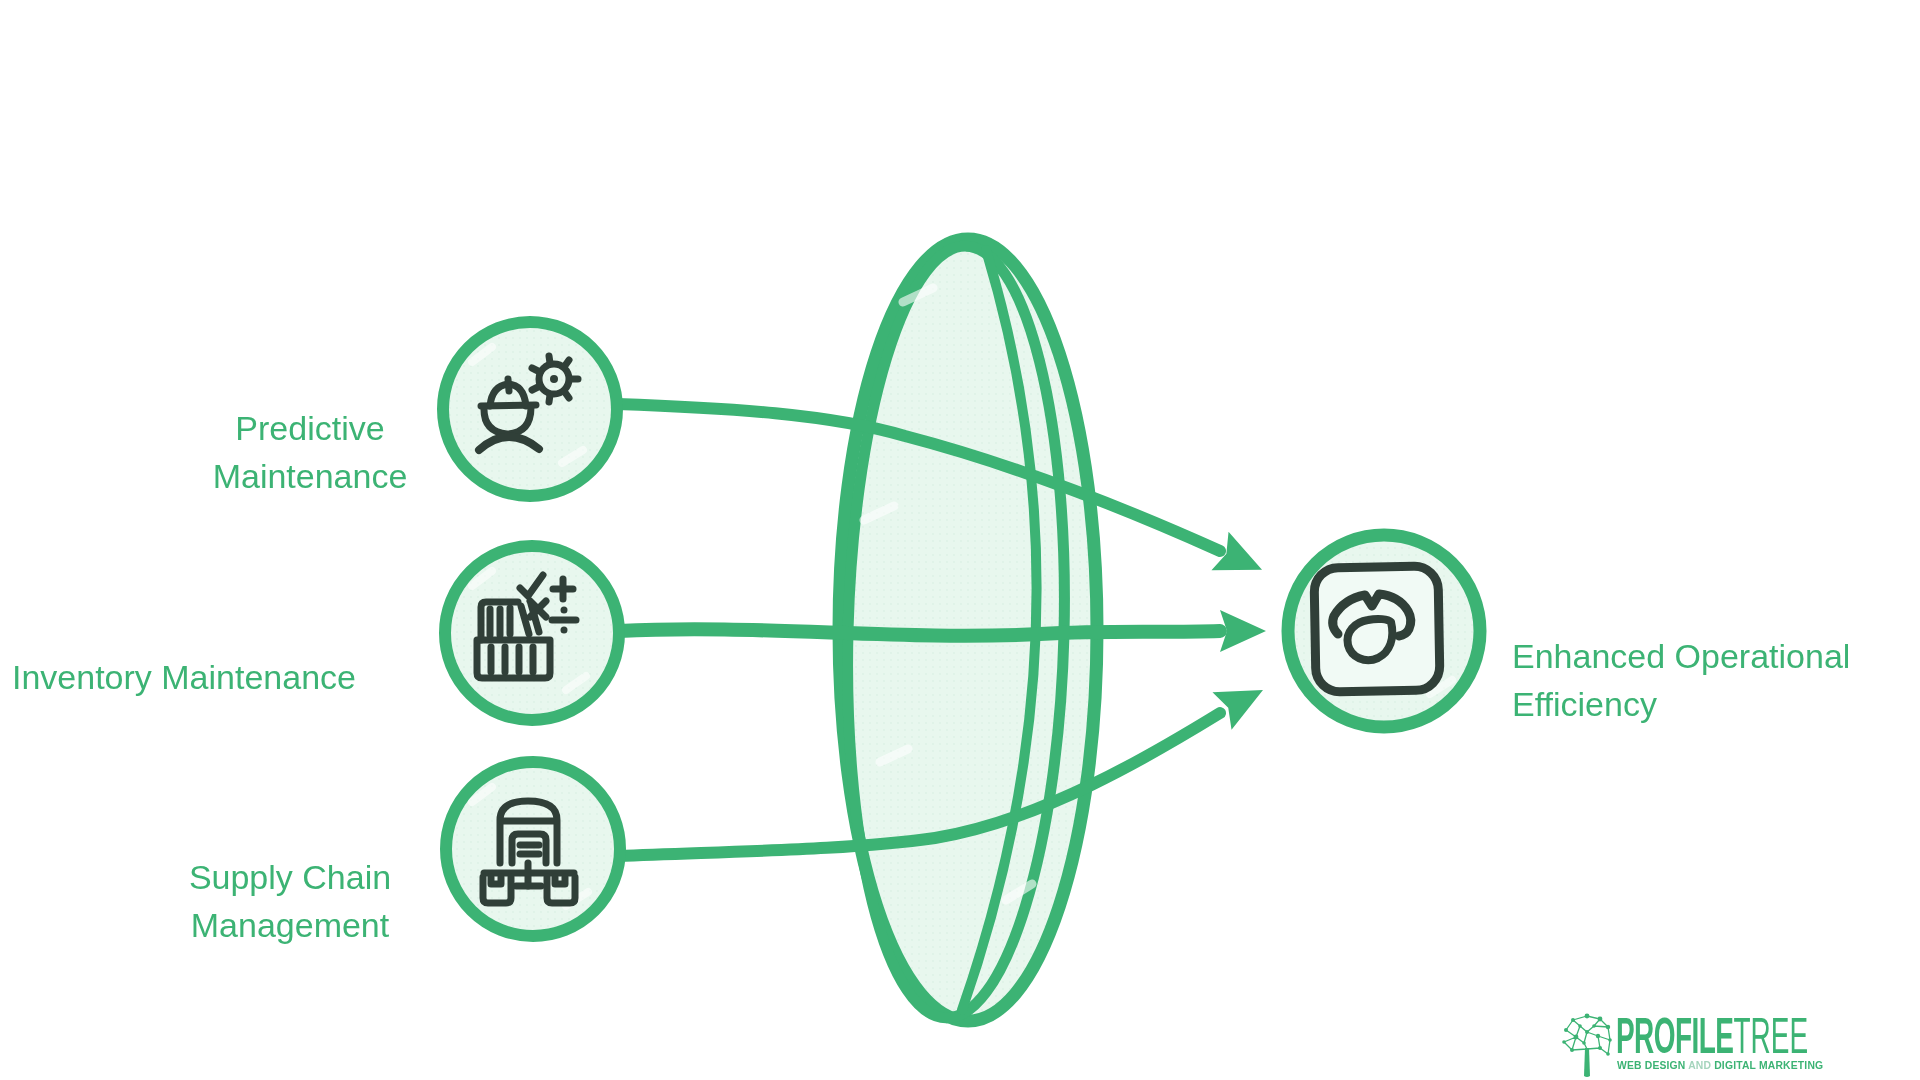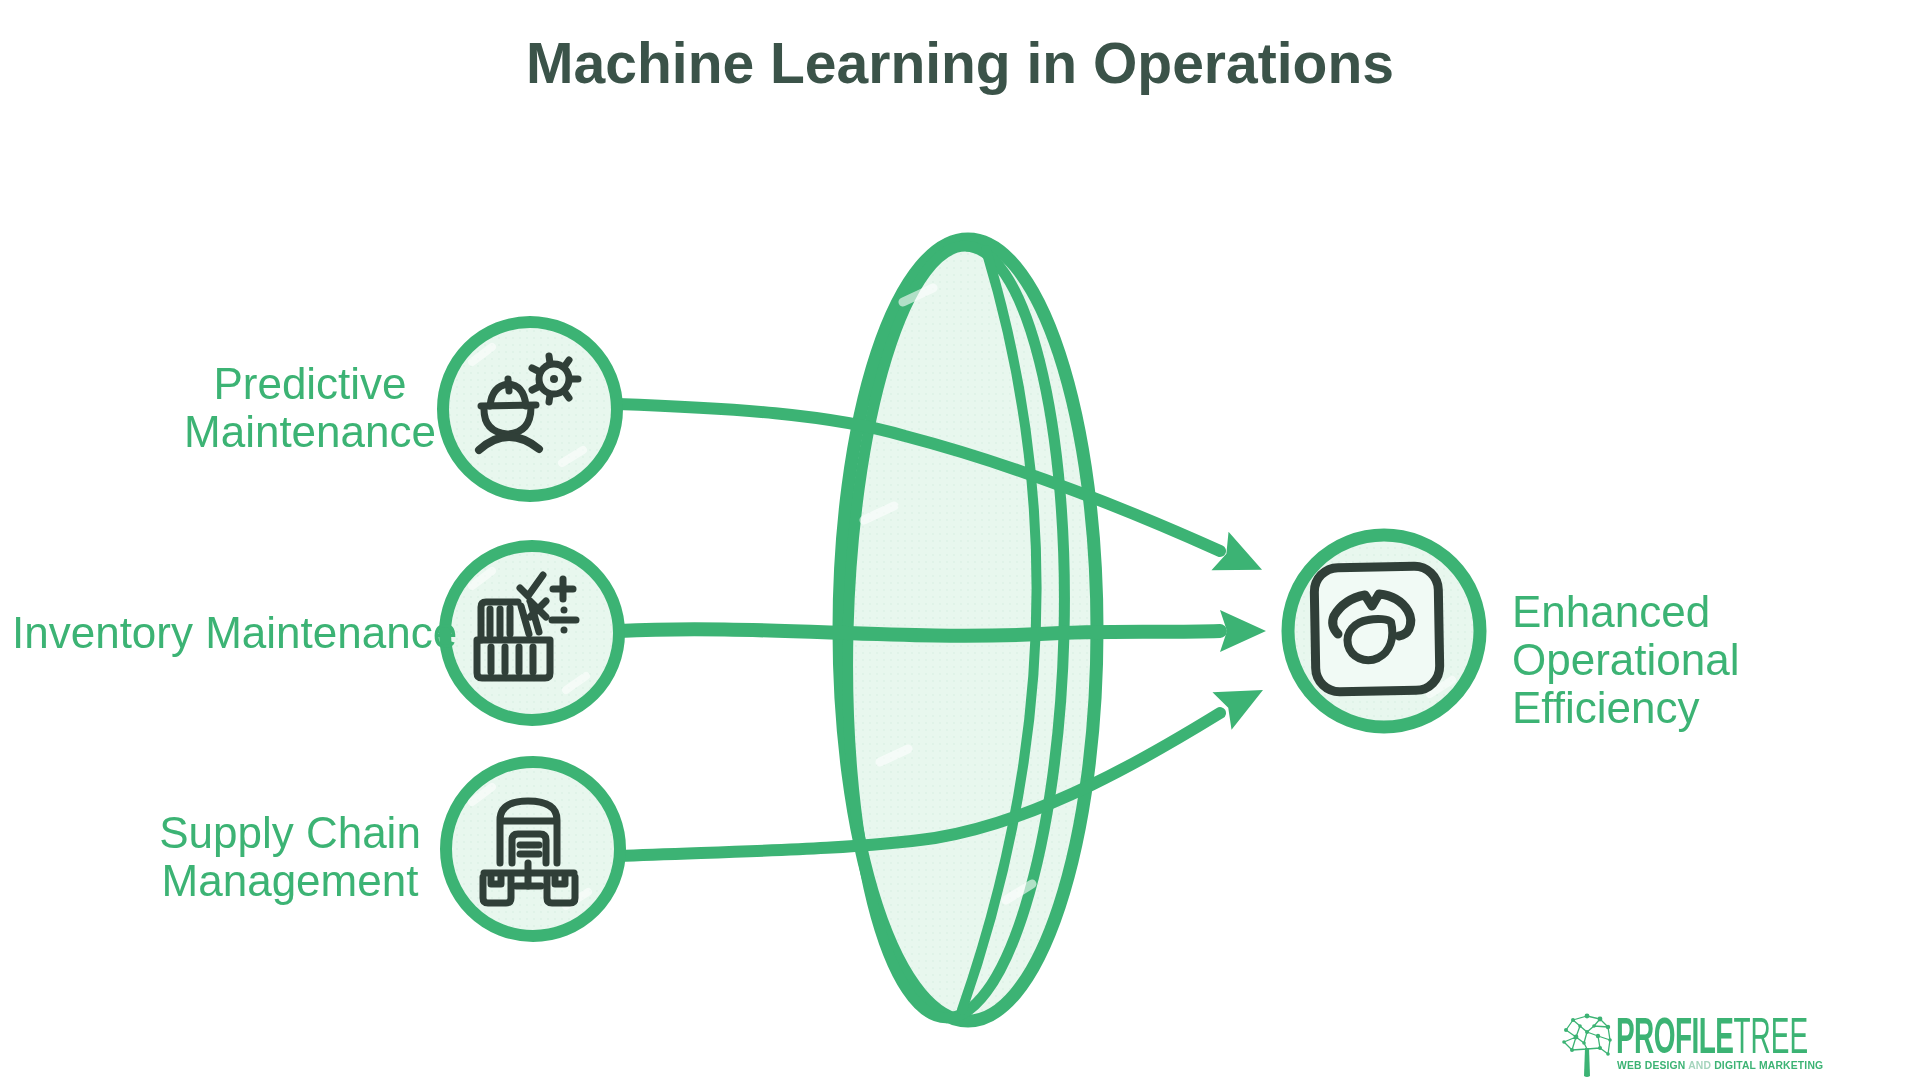--- a/index.html
+++ b/index.html
@@ -16,22 +16,23 @@
   .title {
     position:absolute; left:0; top:30px; width:1920px;
     text-align:center;
     font-size:57px; font-weight:bold; color:#3b5349;
     letter-spacing:0px;
   }
 
   .label {
     position:absolute;
     color:#3cb374;
-    font-size:44px; line-height:48px;
+    font-size:34px; line-height:48px;
     font-weight:400;
+    margin-top:44px;
   }
   #lbl-predictive  { left:150px; top:360px; width:320px; text-align:center; }
   #lbl-inventory   { left:12px;  top:609px; white-space:nowrap; }
   #lbl-supply      { left:130px; top:809px; width:320px; text-align:center; }
   #lbl-enhanced    { left:1512px; top:588px; width:400px; text-align:left; }
 
   
   .logo { position:absolute; left:1556px; top:962px; width:340px; height:80px;margin-top:40px; }
   .logo .tree { position:absolute; left:4px; top:8px; }
   .logo .brand {
@@ -186,21 +187,20 @@
 
         <rect x="1315" y="567" width="124" height="124" rx="24" stroke-width="9" fill="#f1faf5" transform="rotate(-1 1377 629)"></rect>
 
         <path d="M 1338 634 Q 1330 626 1334 616 Q 1344 599 1365 595 L 1372 606 L 1379 594 Q 1399 596 1408 611 Q 1413 620 1409 629 Q 1406 635 1399 636" stroke-width="9"></path>
 
         <path d="M 1391 622 C 1395 638 1390 652 1378 658 C 1365 664 1351 657 1348 645 C 1345 632 1355 622 1368 620 C 1378 618 1388 619 1391 622 Z" stroke-width="8"></path>
       </g>
     </g>
   </svg>
 
-  <div class="title">Machine Learning in Operations</div>
 
   <div class="label" id="lbl-predictive">Predictive Maintenance</div>
   <div class="label" id="lbl-inventory">Inventory Maintenance</div>
   <div class="label" id="lbl-supply">Supply Chain Management</div>
   <div class="label" id="lbl-enhanced">Enhanced Operational Efficiency</div>
 
   <div class="logo">
     <svg class="tree" width="54" height="68" viewBox="0 0 54 68">
       <g stroke="#3cb374" stroke-width="1.3" fill="none">
         <path d="M27 6 L13 10 M27 6 L40 9 M13 10 L20 16 M40 9 L34 16 M40 9 L48 17

